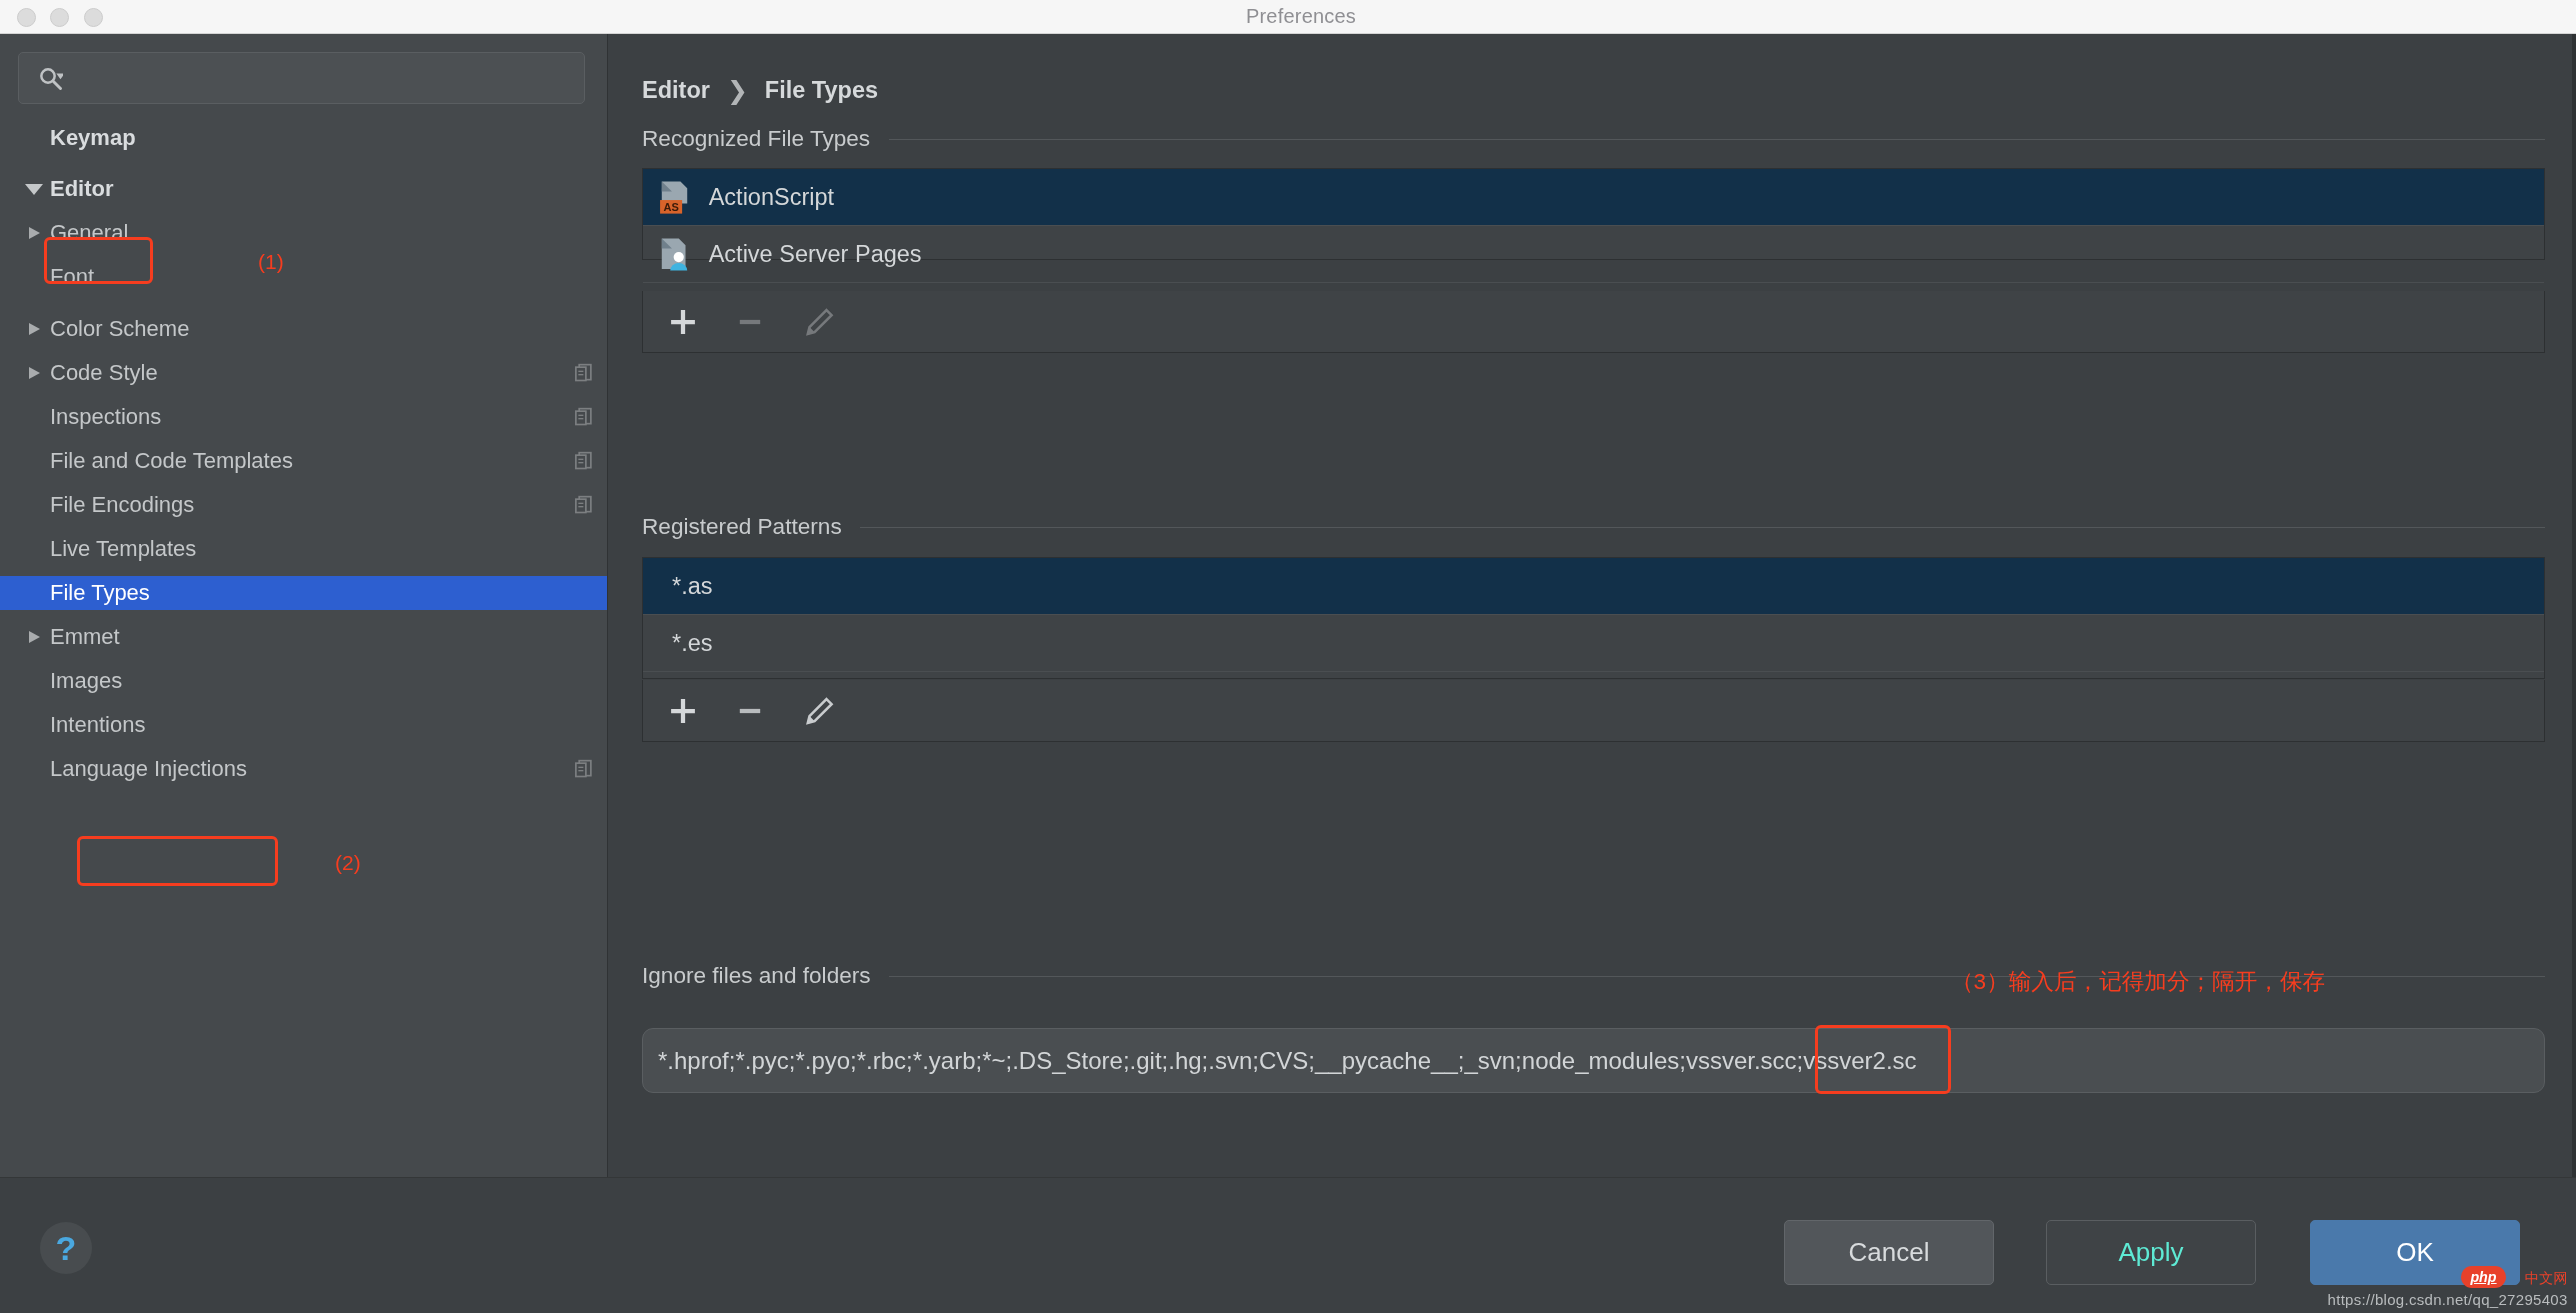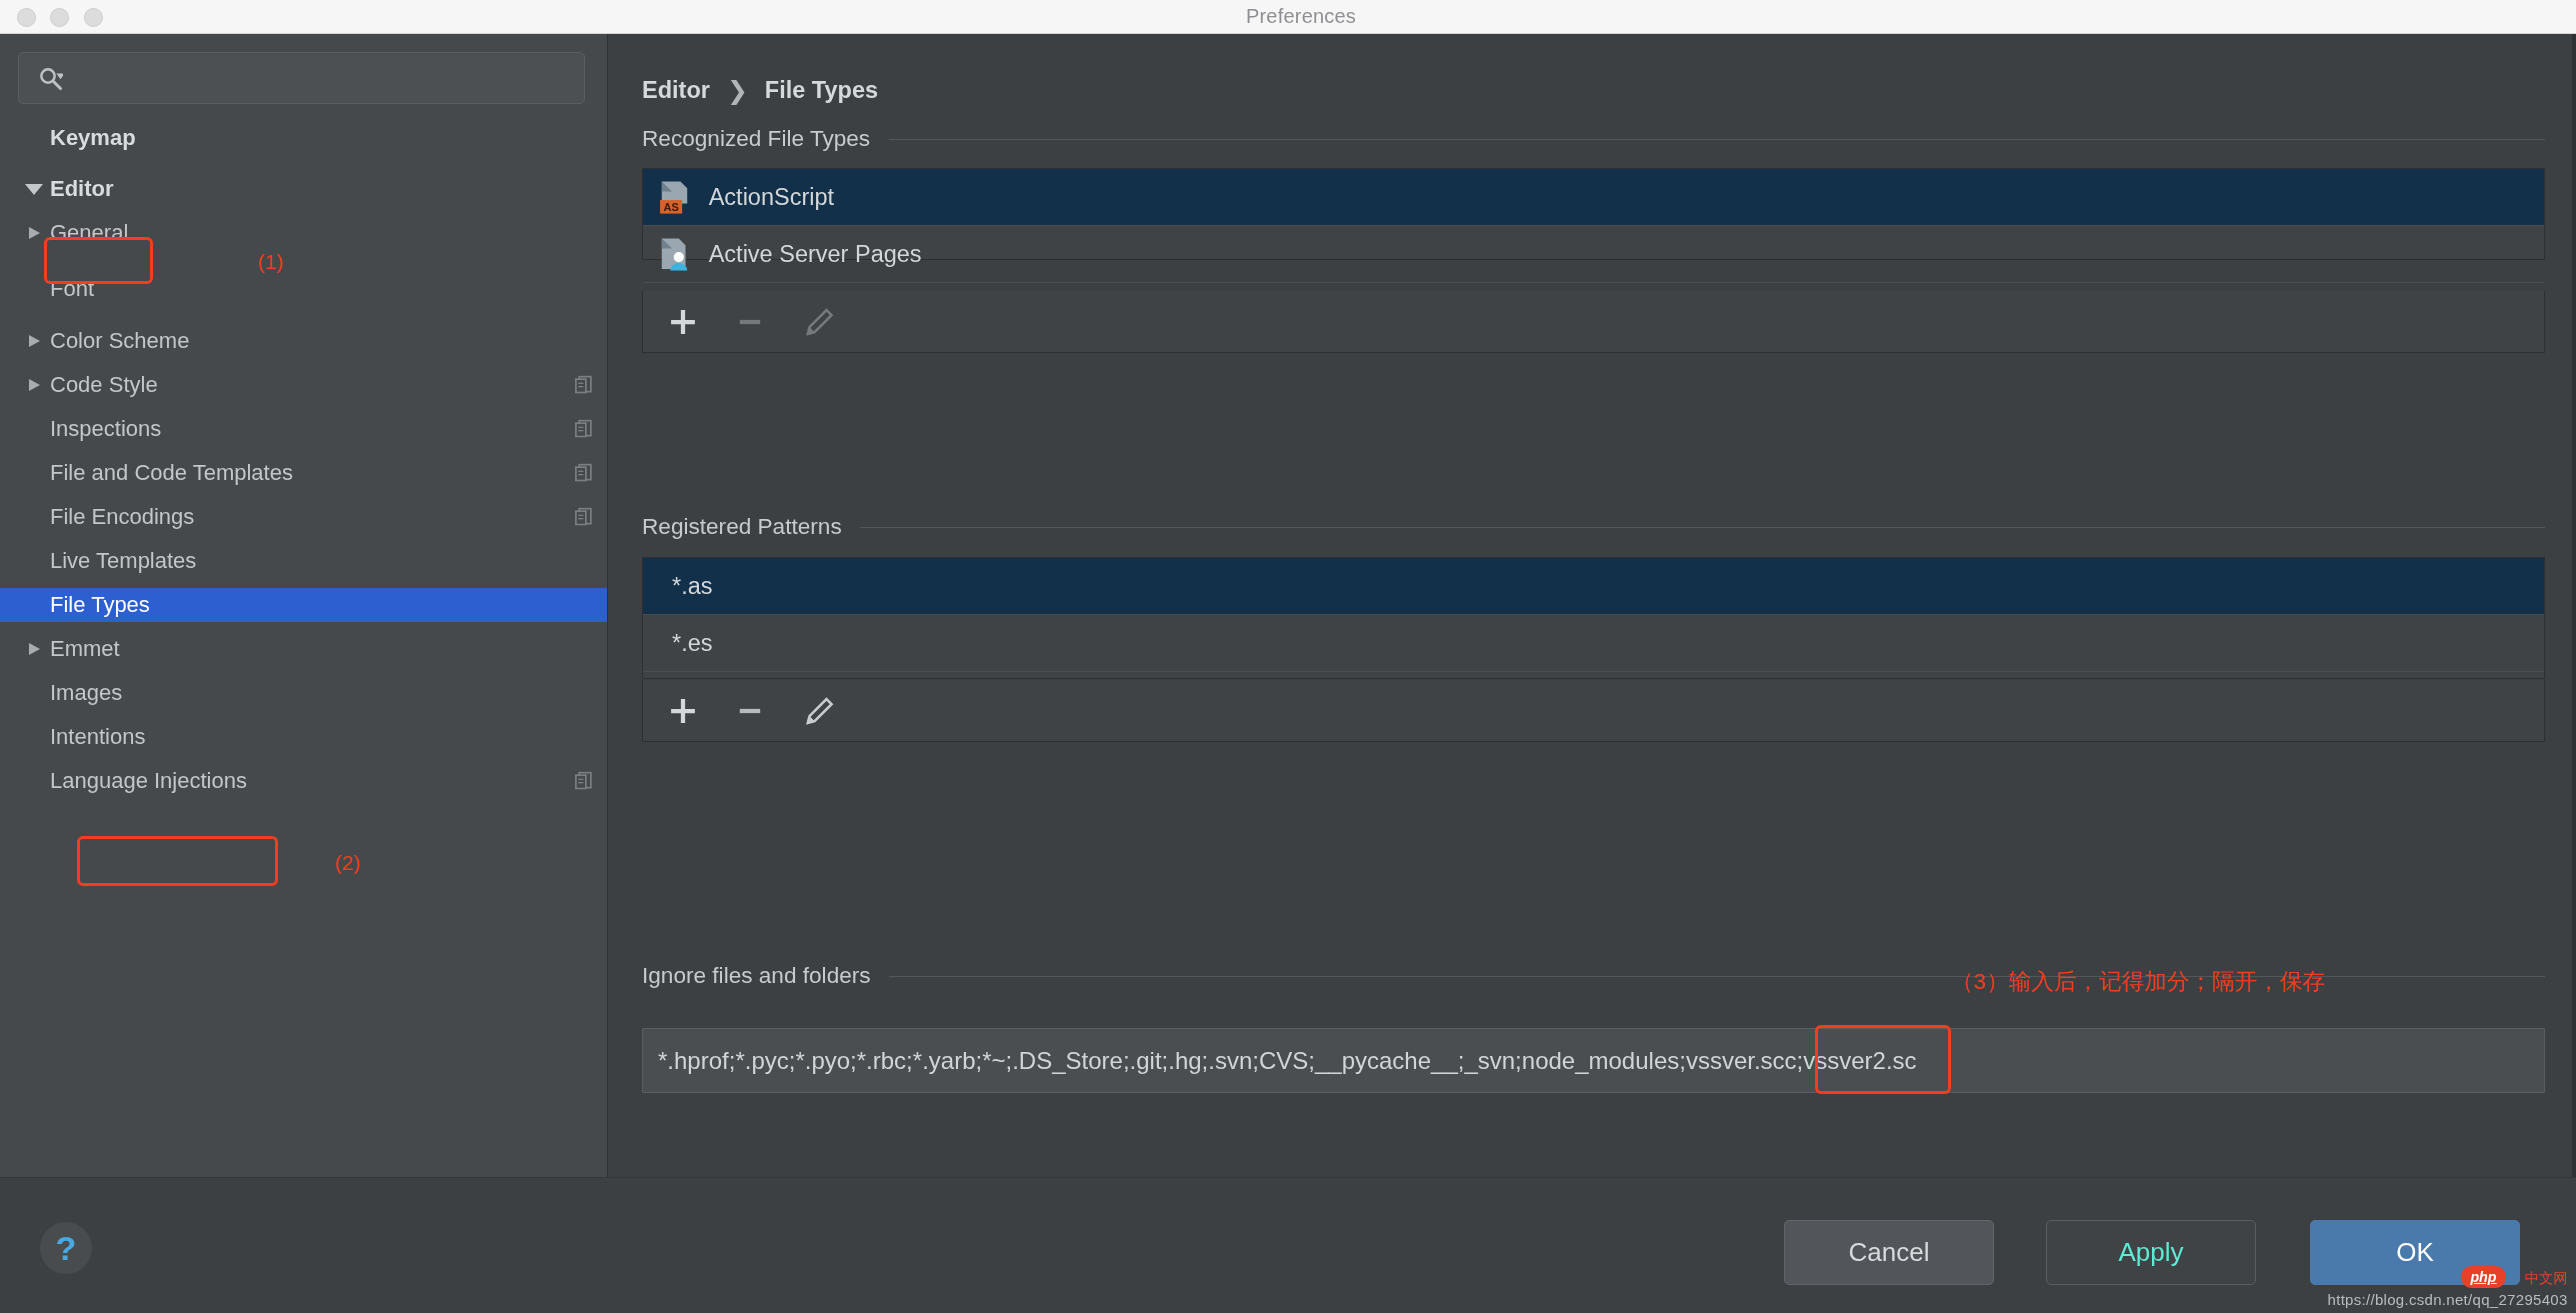--- a/index.html
+++ b/index.html
@@ -186,21 +186,21 @@
     display: flex; align-items: center;
     padding-left: 20px; gap: 28.5px;
   }
   .tb-btn { width: 39px; height: 39px; display: flex; align-items: center; justify-content: center; }
   .tb-btn svg { display: block; }
 
   #ignore-field {
     position: absolute;
     background: #4a4e51;
     border: 0.8px solid #5a5e61;
-    border-radius: 1px;
+    border-radius: 11px;
     display: flex; align-items: center;
     overflow: hidden;
   }
   #ignore-value {
     color: #d2d5d7; font-size: 24px;
     white-space: nowrap;
     padding-left: 15px;
     font-family: "Liberation Sans", sans-serif;
   }
 
@@ -294,21 +294,21 @@
 
         <div class="nav-item lvl0 bold" style="top:0;margin-bottom:17px;">
           <span class="nav-label">Keymap</span>
         </div>
 
         <div class="nav-item lvl0 bold" style="margin-bottom:10px;">
           <span class="arrow down"></span>
           <span class="nav-label">Editor</span>
         </div>
 
-        <div class="nav-item lvl1" style="margin-bottom:22px;text-align:center;">
+        <div class="nav-item lvl1" style="margin-bottom:10px;text-align:center;">
           <span class="arrow"></span>
           <span class="nav-label">General</span>
         </div>
 
         <div class="nav-item lvl1" style="margin-bottom:18px;">
           <span class="nav-label">Font</span>
         </div>
 
         <div class="nav-item lvl1" style="margin-bottom:10px;">
           <span class="arrow"></span>

